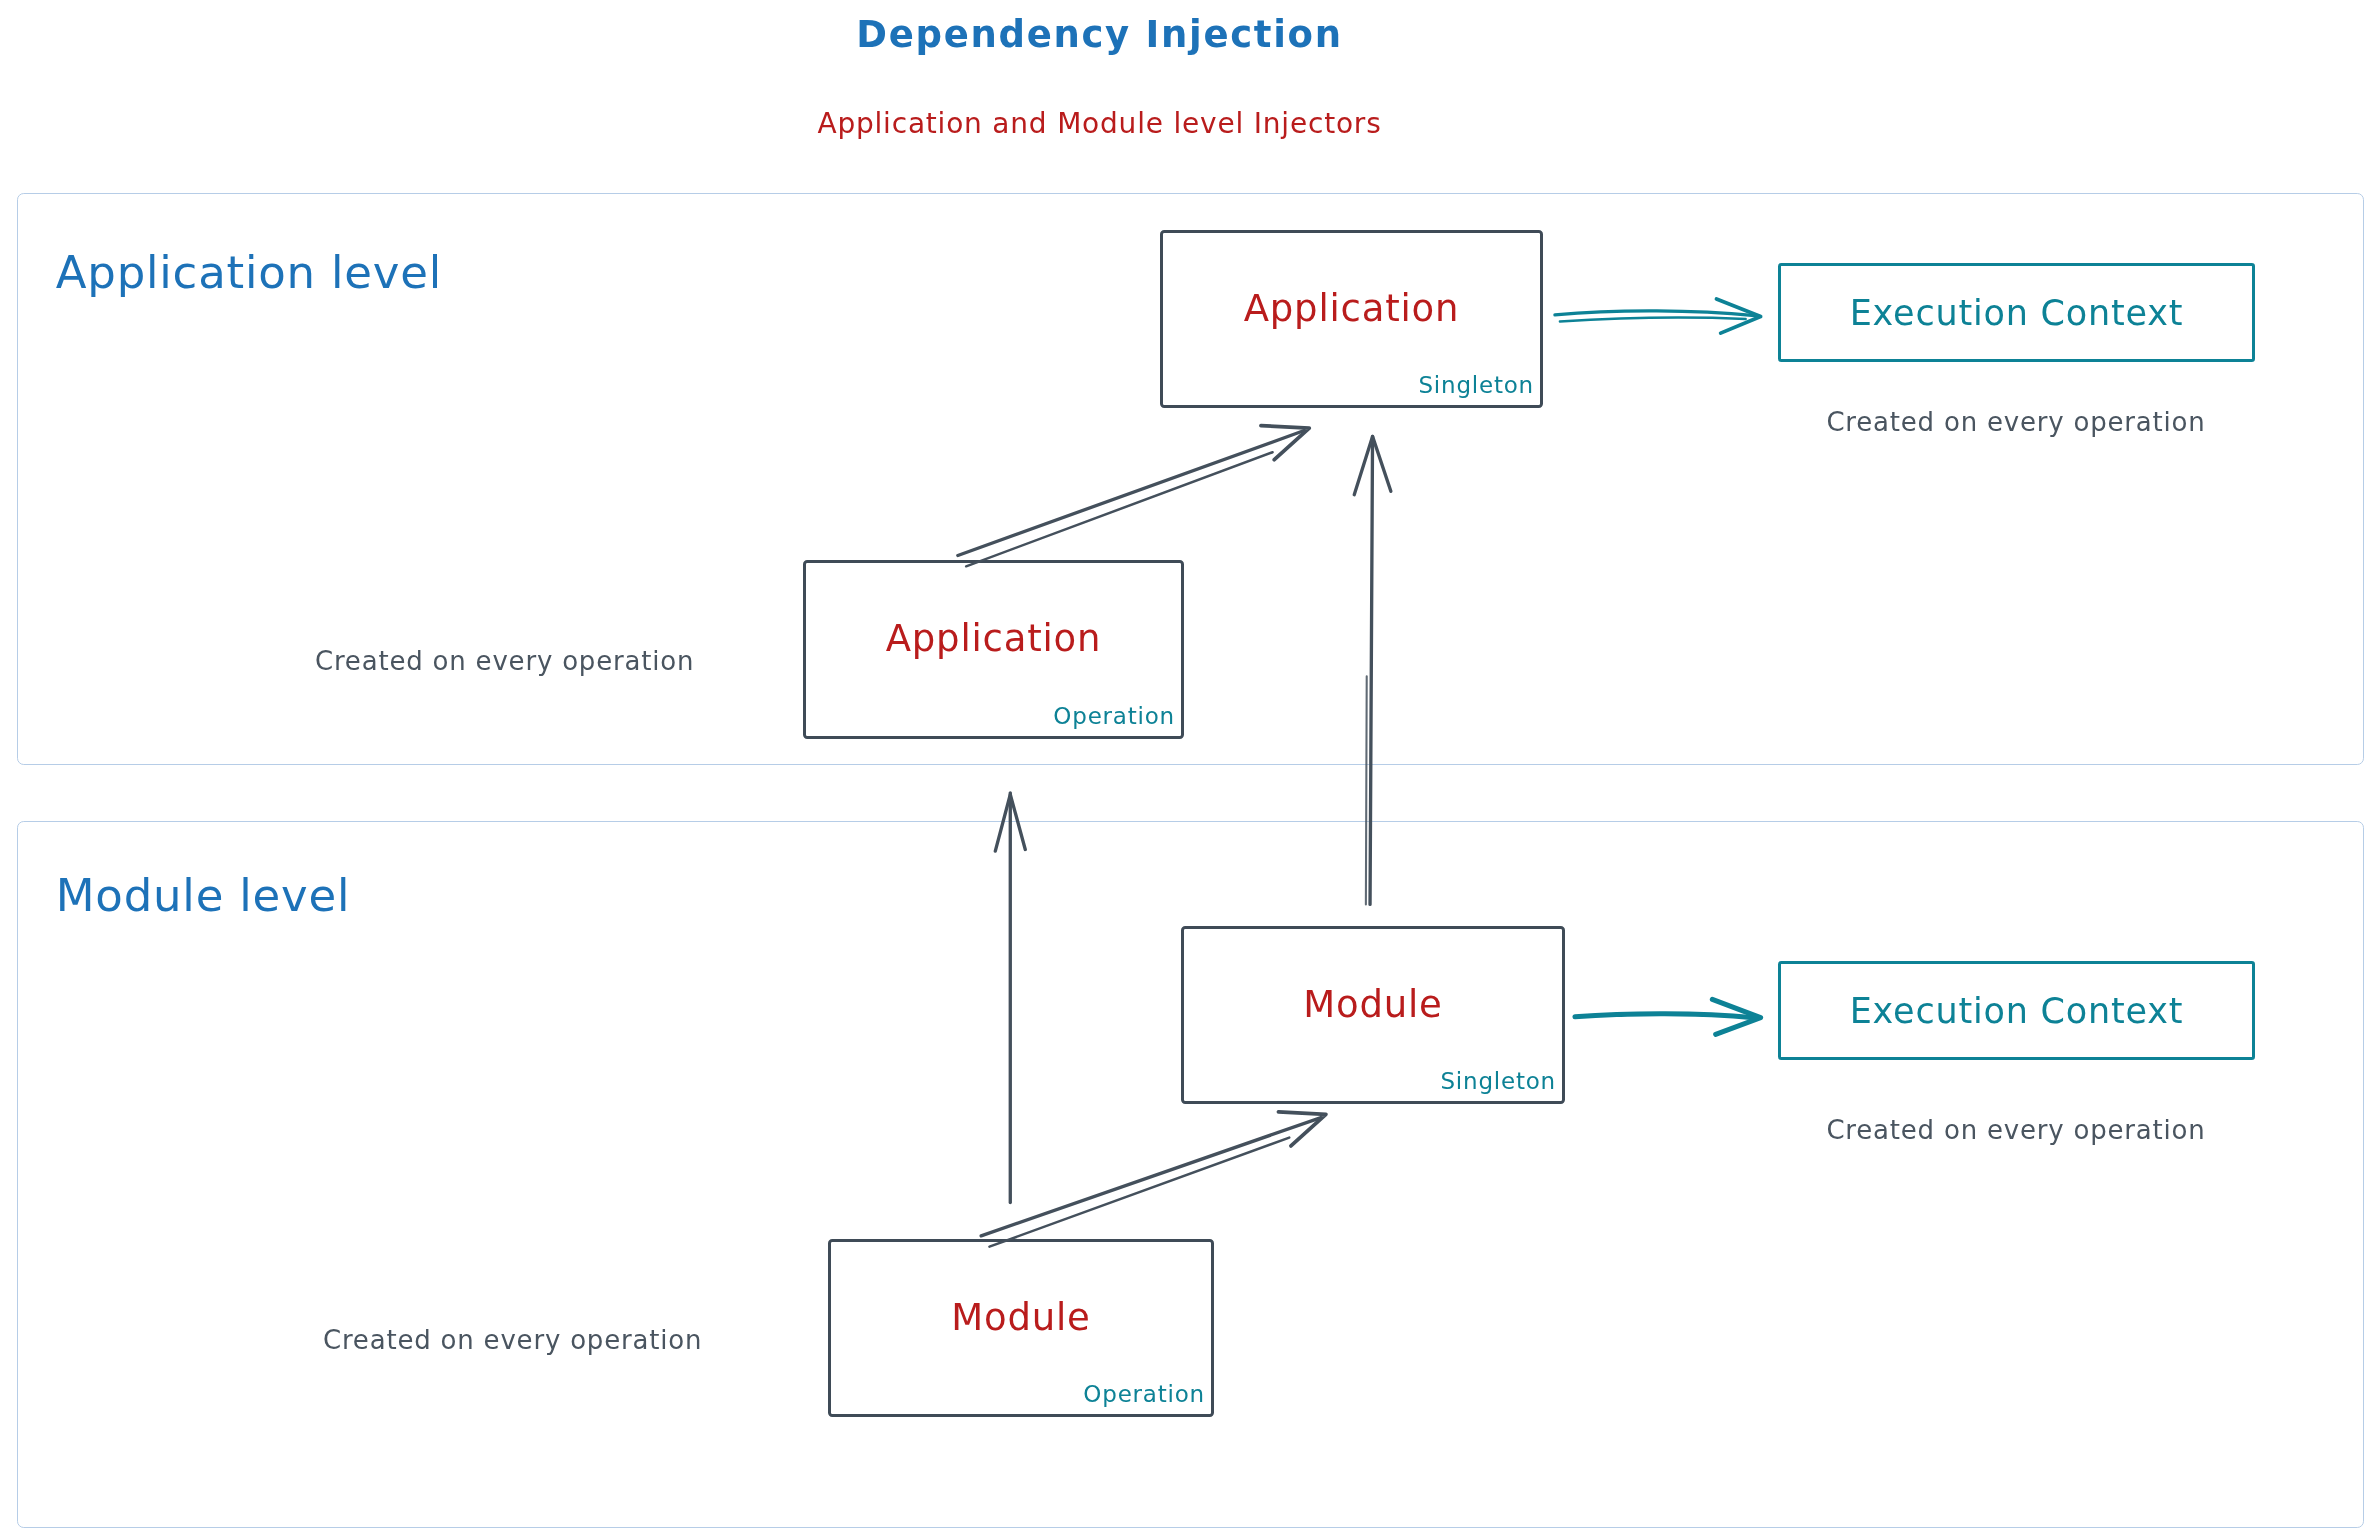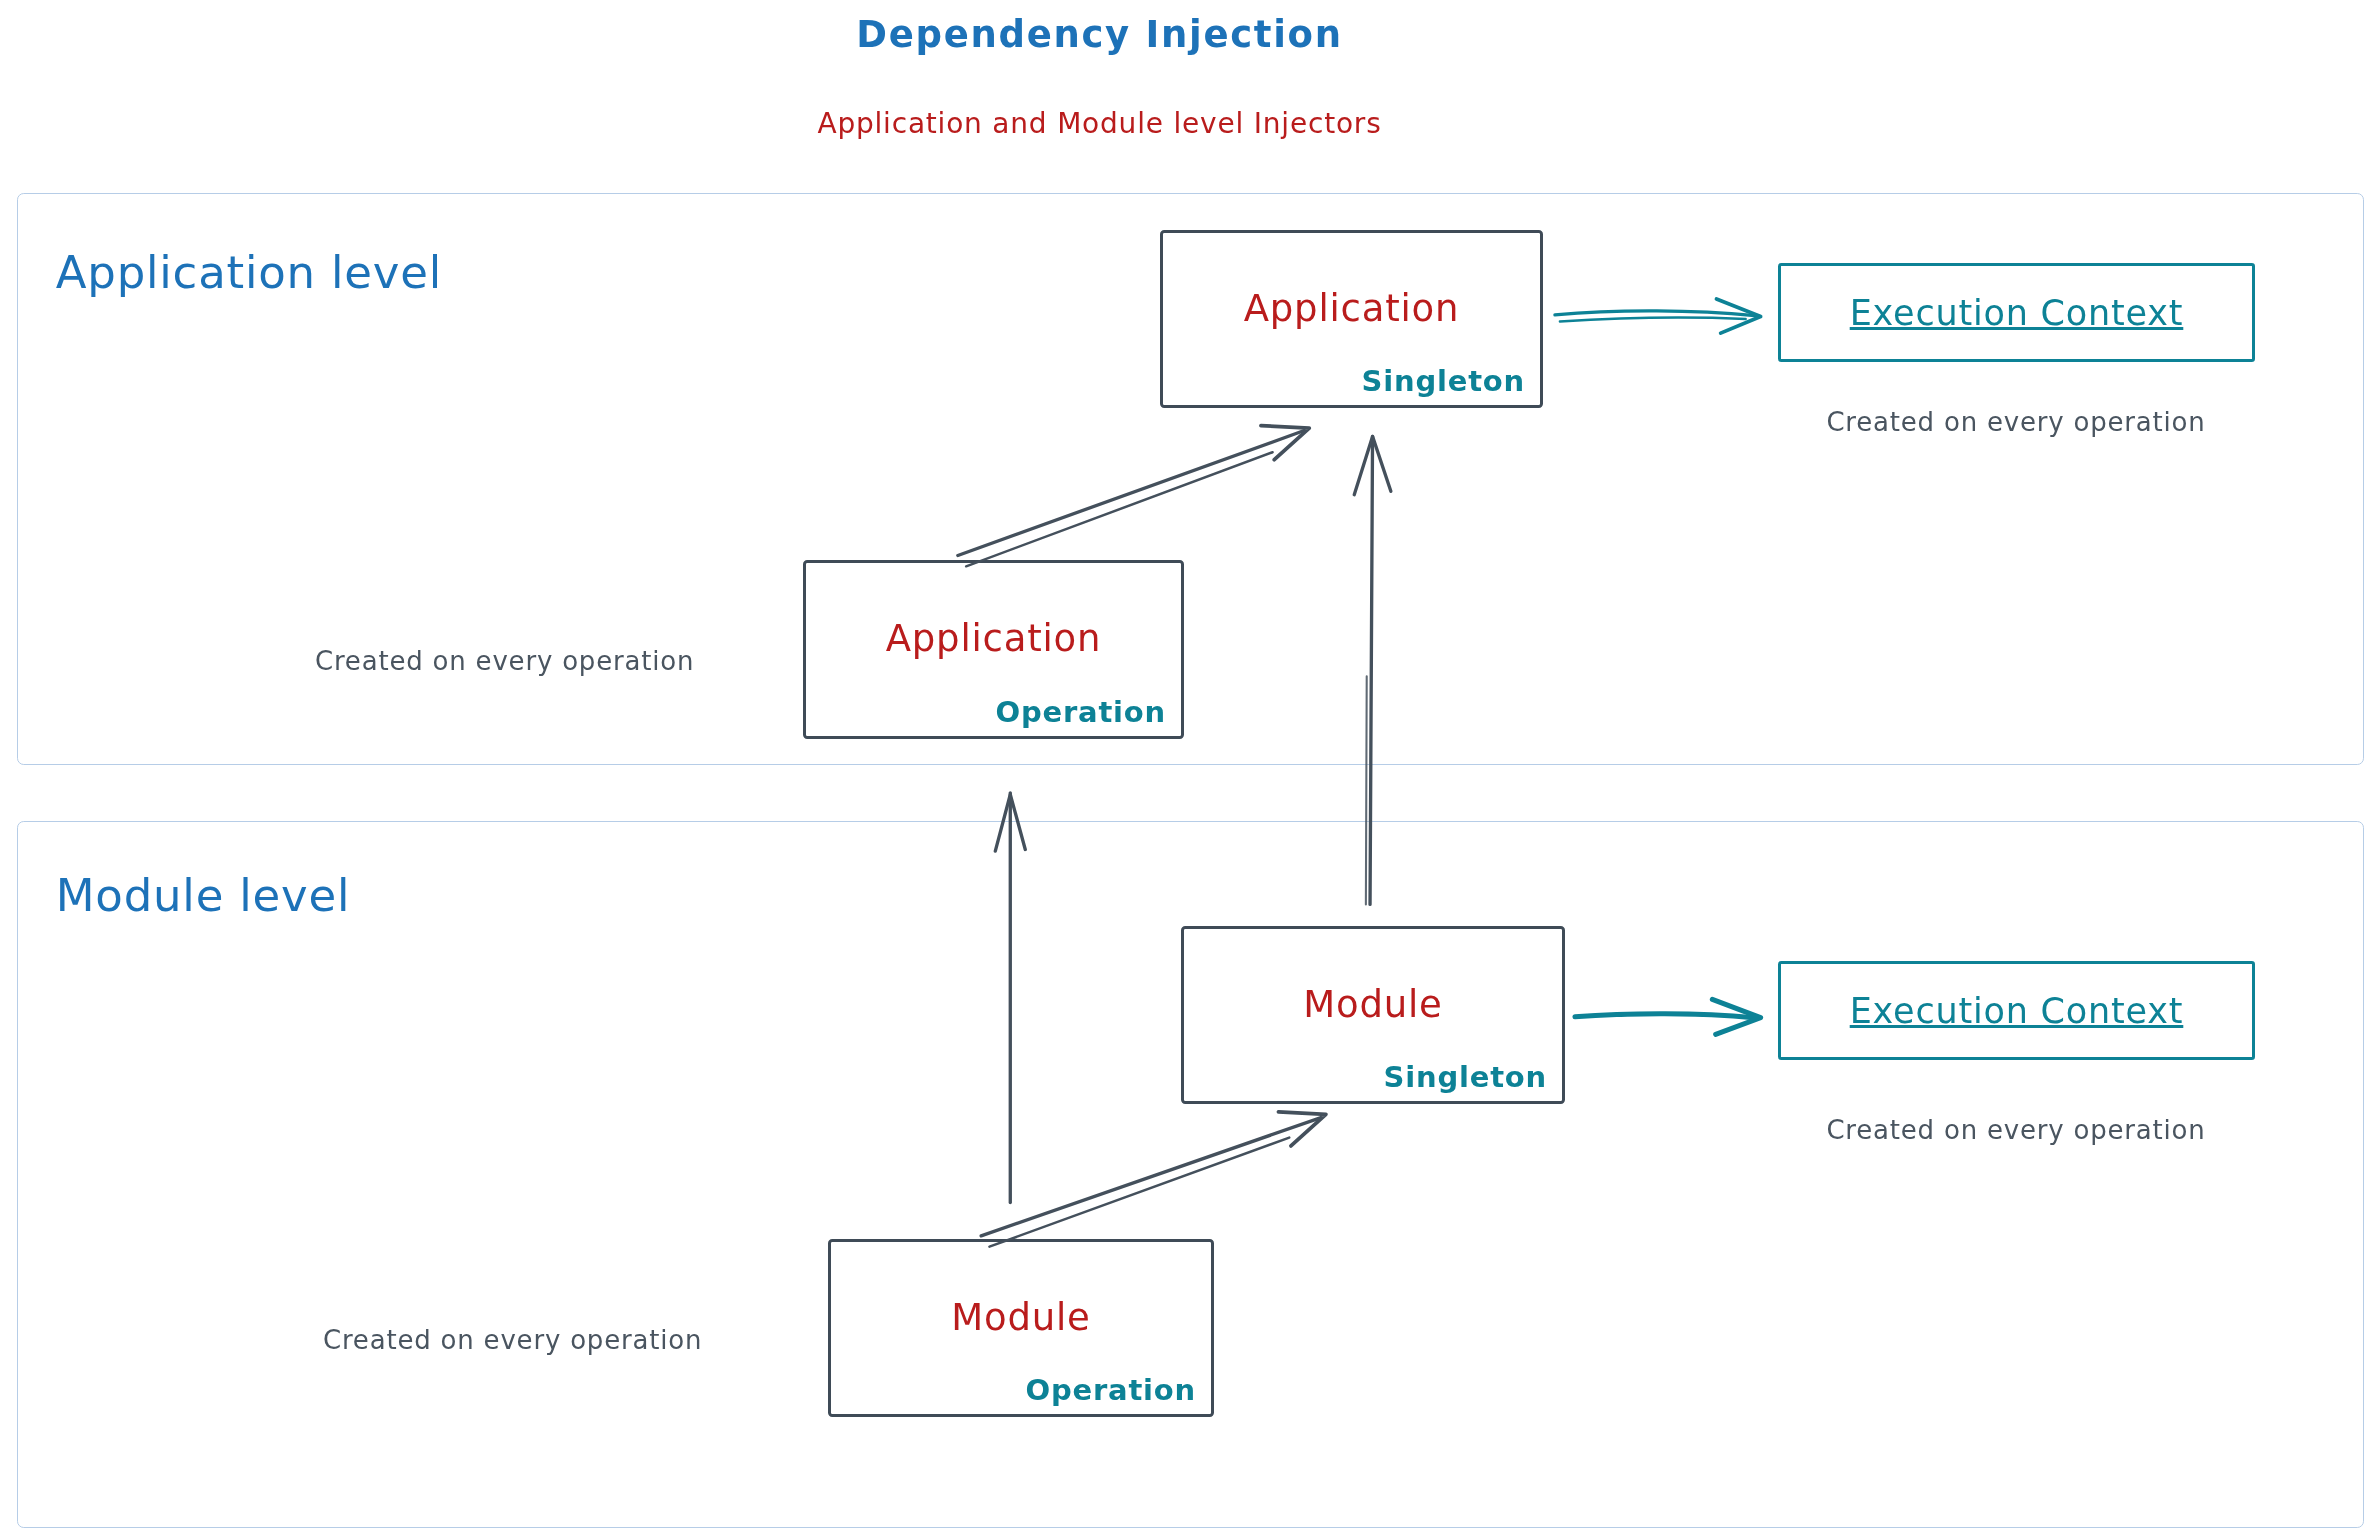--- a/index.html
+++ b/index.html
@@ -25,25 +25,25 @@
   #container-mod .section-label{top:47px;}
   .node{
     position:absolute;border:3.3px solid #3f4b57;border-radius:4.2px;background:#ffffff;
     display:flex;align-items:center;justify-content:center;
   }
   #app-singleton{left:1160px;top:230px;width:377px;height:172px;}
   #app-operation{left:803px;top:560px;width:375px;height:173px;}
   #module-singleton{left:1181px;top:926px;width:378px;height:172px;}
   #module-operation{left:828px;top:1239px;width:380px;height:172px;}
   .node-name{font-size:37px;color:#b91c1c;letter-spacing:0.8px;margin-top:-21.7px;}
-  .node-scope{position:absolute;right:15px;bottom:6.7px;font-size:29px;color:#0d8296;letter-spacing:0.8px;font-weight:bold;}
+  .node-scope{position:absolute;right:6px;bottom:6.7px;font-size:23px;color:#0d8296;letter-spacing:0.8px;}
   .ec{
     position:absolute;border:3.3px solid #0d8296;border-radius:3.3px;background:#ffffff;
     display:flex;align-items:center;justify-content:center;
-    font-size:35px;color:#0d8296;letter-spacing:0.8px;text-decoration:underline;
+    font-size:35px;color:#0d8296;letter-spacing:0.8px;
   }
   #ec-app{left:1778px;top:263px;width:471px;height:93px;}
   #ec-module{left:1778px;top:961px;width:471px;height:93px;}
   .caption{position:absolute;font-size:26px;color:#4a5560;letter-spacing:0.8px;white-space:nowrap;}
   #cap-app-right{left:1778px;top:407px;width:476px;text-align:center;}
   #cap-app-left{left:315px;top:646px;}
   #cap-module-right{left:1778px;top:1115px;width:476px;text-align:center;}
   #cap-module-left{left:323px;top:1325px;}
   #arrows{position:absolute;left:0;top:0;width:2377px;height:1534px;pointer-events:none;}
   #arrows path{fill:none;stroke-linecap:round;stroke-linejoin:round;}

